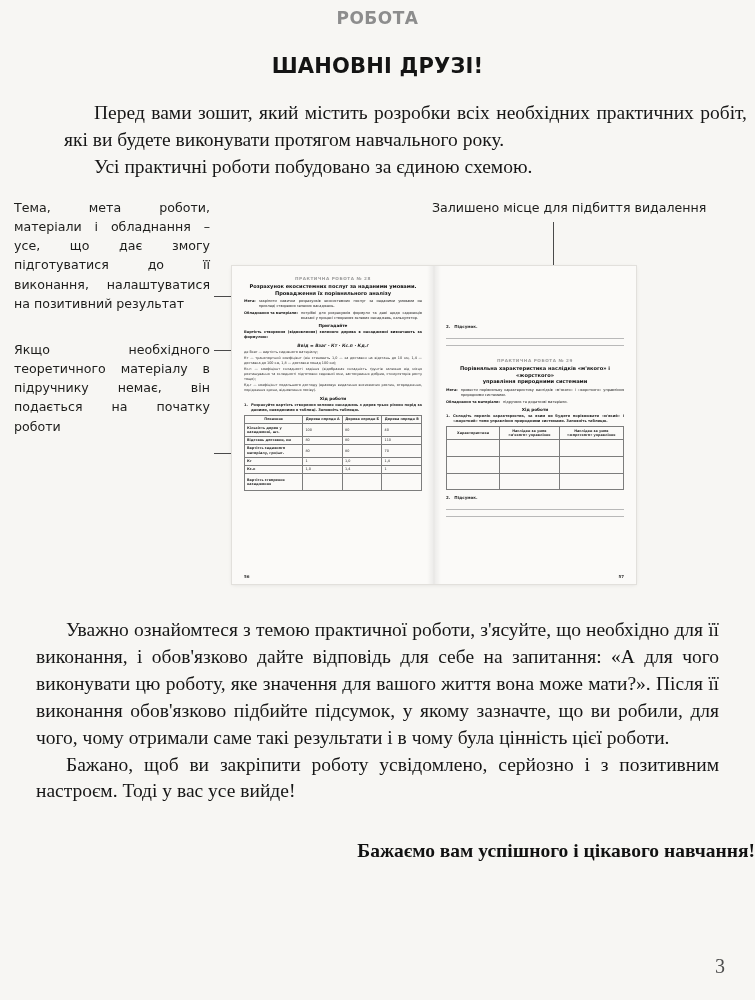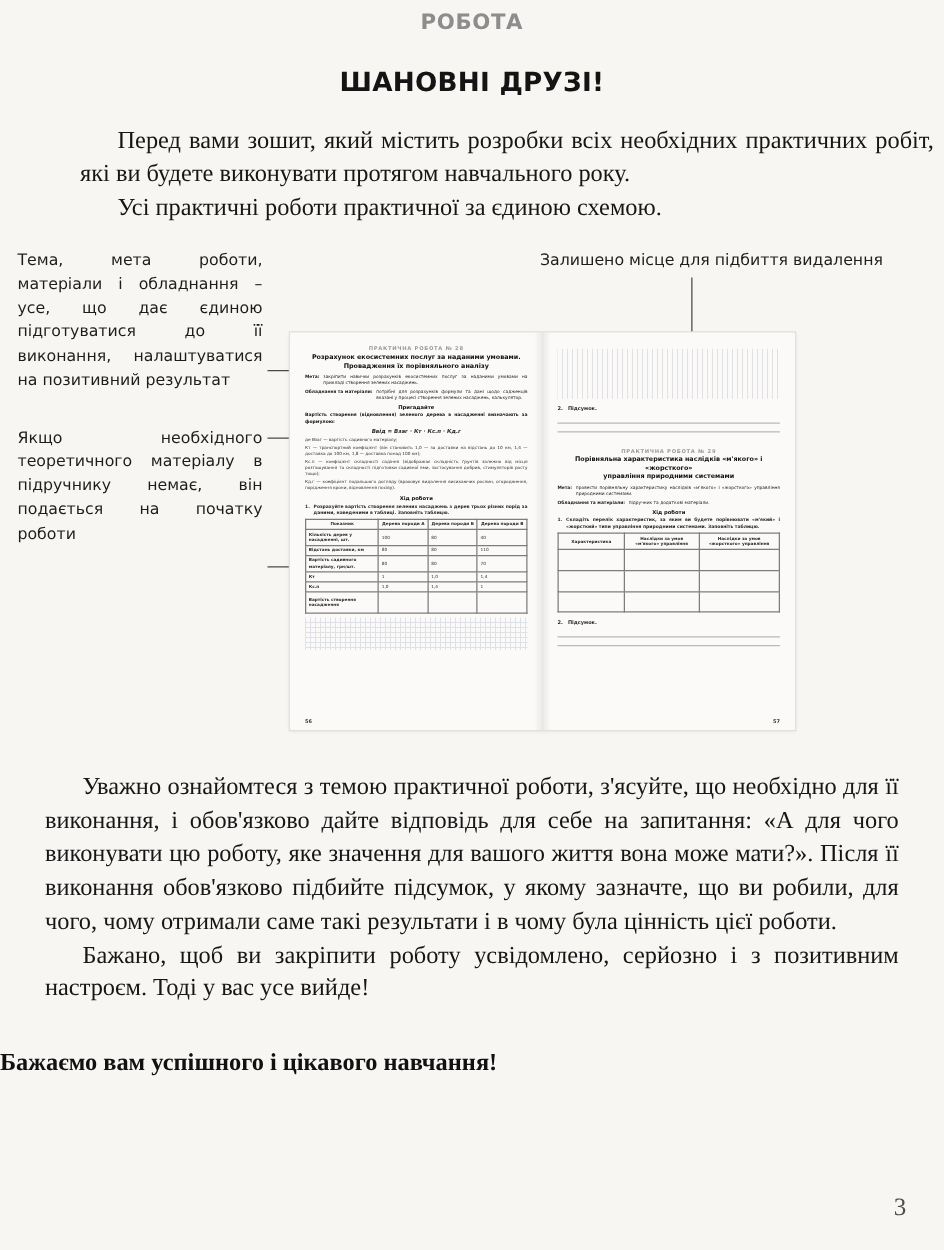--- a/index.html
+++ b/index.html
@@ -55,21 +55,21 @@
     text-justify: inter-word;
     color: #161616;
   }
   .body-block p { margin: 0; text-indent: 30px; }
   #intro-paragraphs { top: 100px; margin-left: 28px; }
   #closing-paragraphs { top: 617px; }
   .wish-line {
     position: absolute;
     top: 840px;
     left: 0; right: 0;
-    text-align: left;
+    text-align: right;
     font-family: "Liberation Serif", serif;
     font-weight: 700;
     font-size: 19.5px;
     color: #111;
   }
 
   
   .callout {
     position: absolute;
     font-family: "DejaVu Sans", sans-serif;
@@ -258,24 +258,24 @@
 </head>
 <body>
 
 <div class="page">
 
   <div class="running-head">РОБОТА</div>
   <div class="salutation">ШАНОВНІ ДРУЗІ!</div>
 
   <div class="body-block" id="intro-paragraphs">
     <p>Перед вами зошит, який містить розробки всіх необхідних практичних робіт, які ви будете виконувати протягом навчального року.</p>
-    <p>Усі практичні роботи практичної за єдиною схемою.</p>
+    <p>Усі практичні роботи побудовано за єдиною схемою.</p>
   </div>
 
-  <div class="callout" id="callout-left-1">Тема, мета роботи, матеріали і обладнання – усе, що дає єдиною підготуватися до її виконання, налаштуватися на позитивний результат</div>
+  <div class="callout" id="callout-left-1">Тема, мета роботи, матеріали і обладнання – усе, що дає змогу підготуватися до її виконання, налаштуватися на позитивний результат</div>
   <div class="callout" id="callout-left-2">Якщо необхідного теоретичного матеріалу в підручнику немає, він подається на початку роботи</div>
   <div class="callout" id="callout-right-1">Залишено місце для підбиття видалення</div>
 
   <div class="leader leader-h" id="leader-1"></div>
   <div class="leader leader-h" id="leader-2"></div>
   <div class="leader leader-h" id="leader-3"></div>
   <div class="leader leader-v" id="leader-right-v"></div>
 
   <div class="spread">
 

